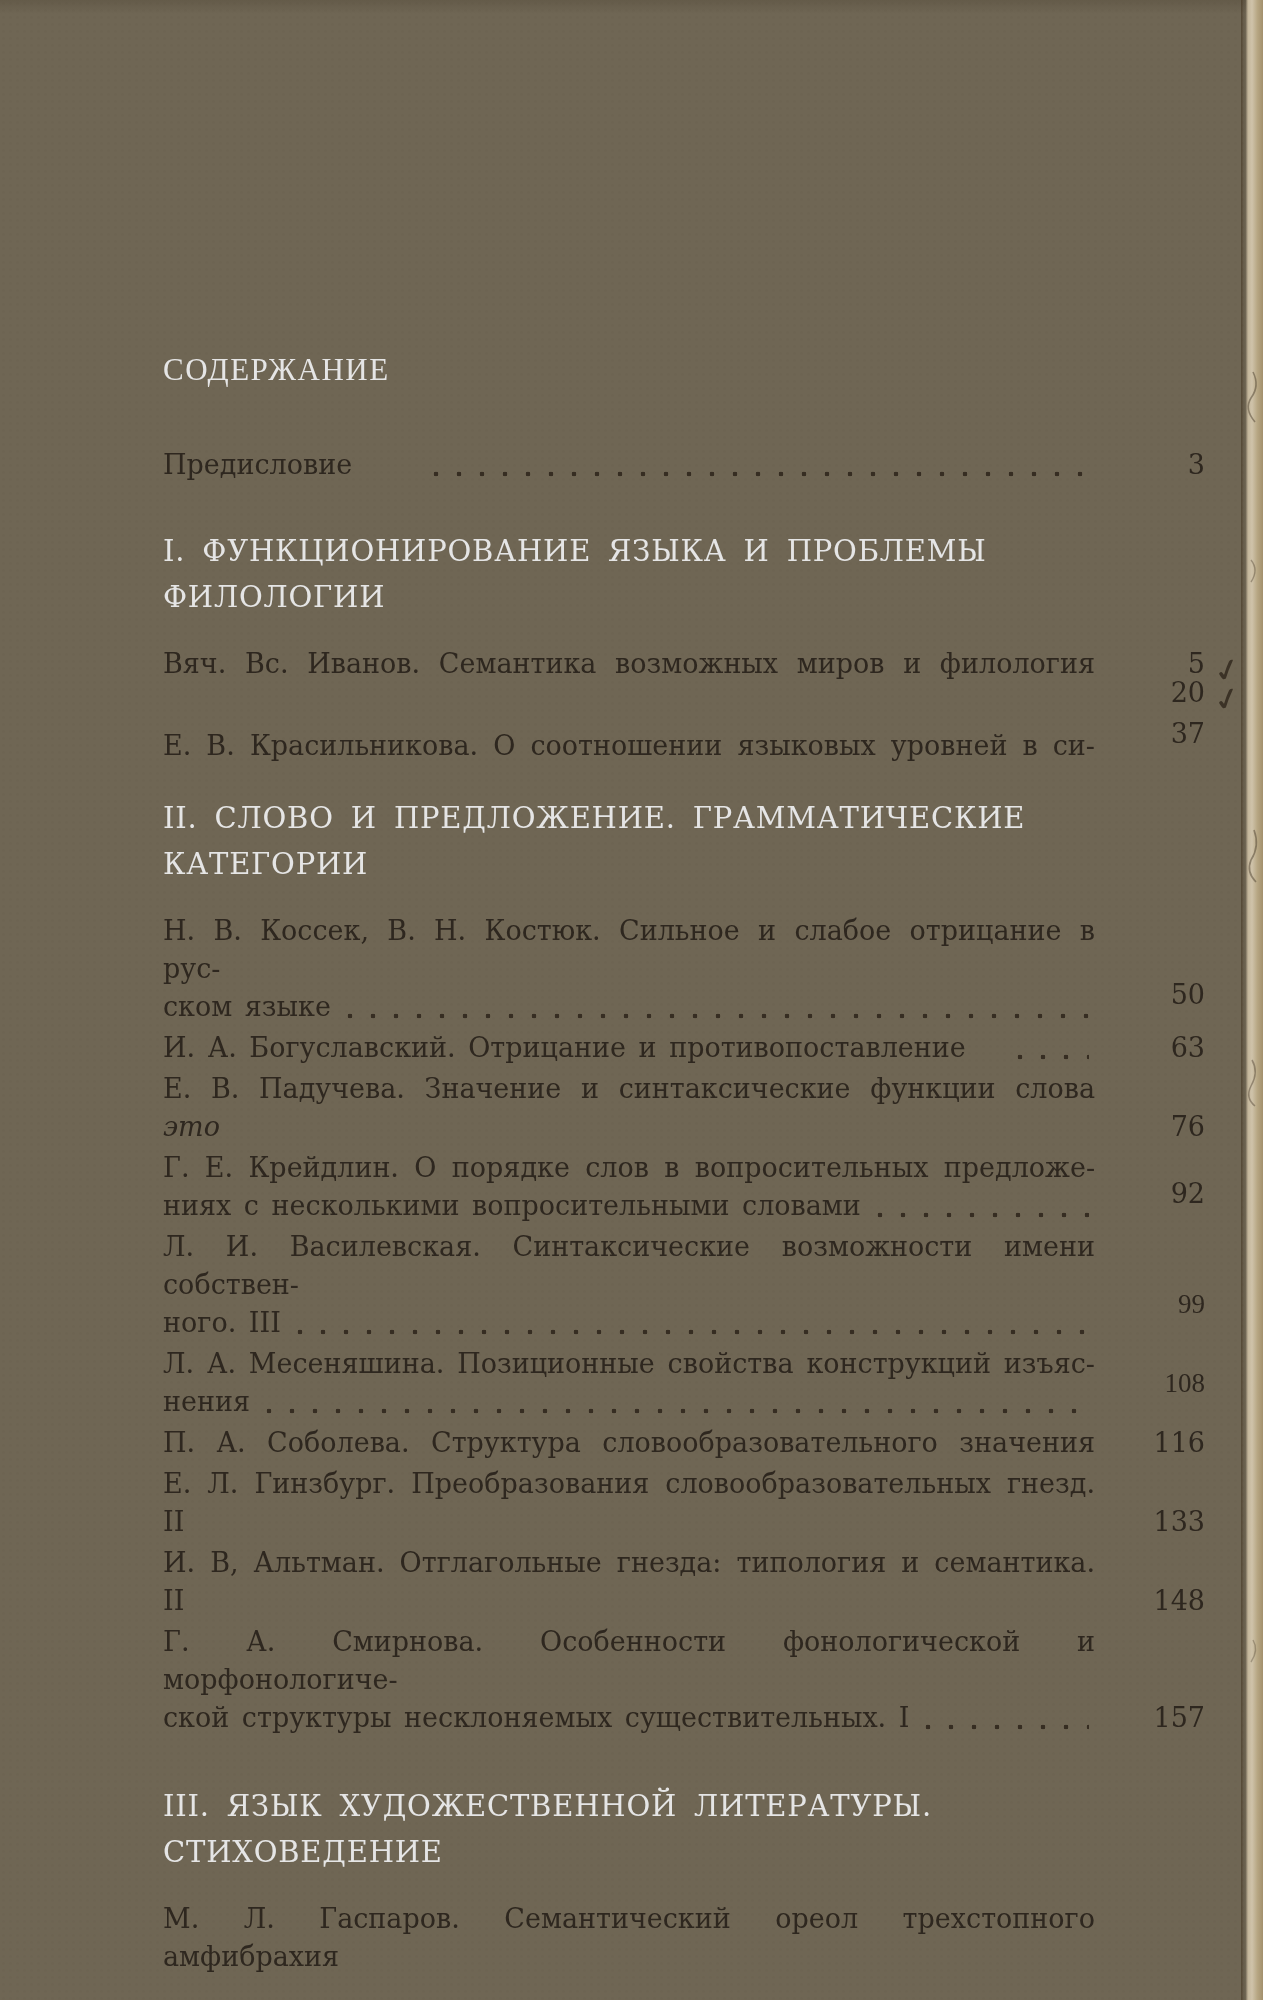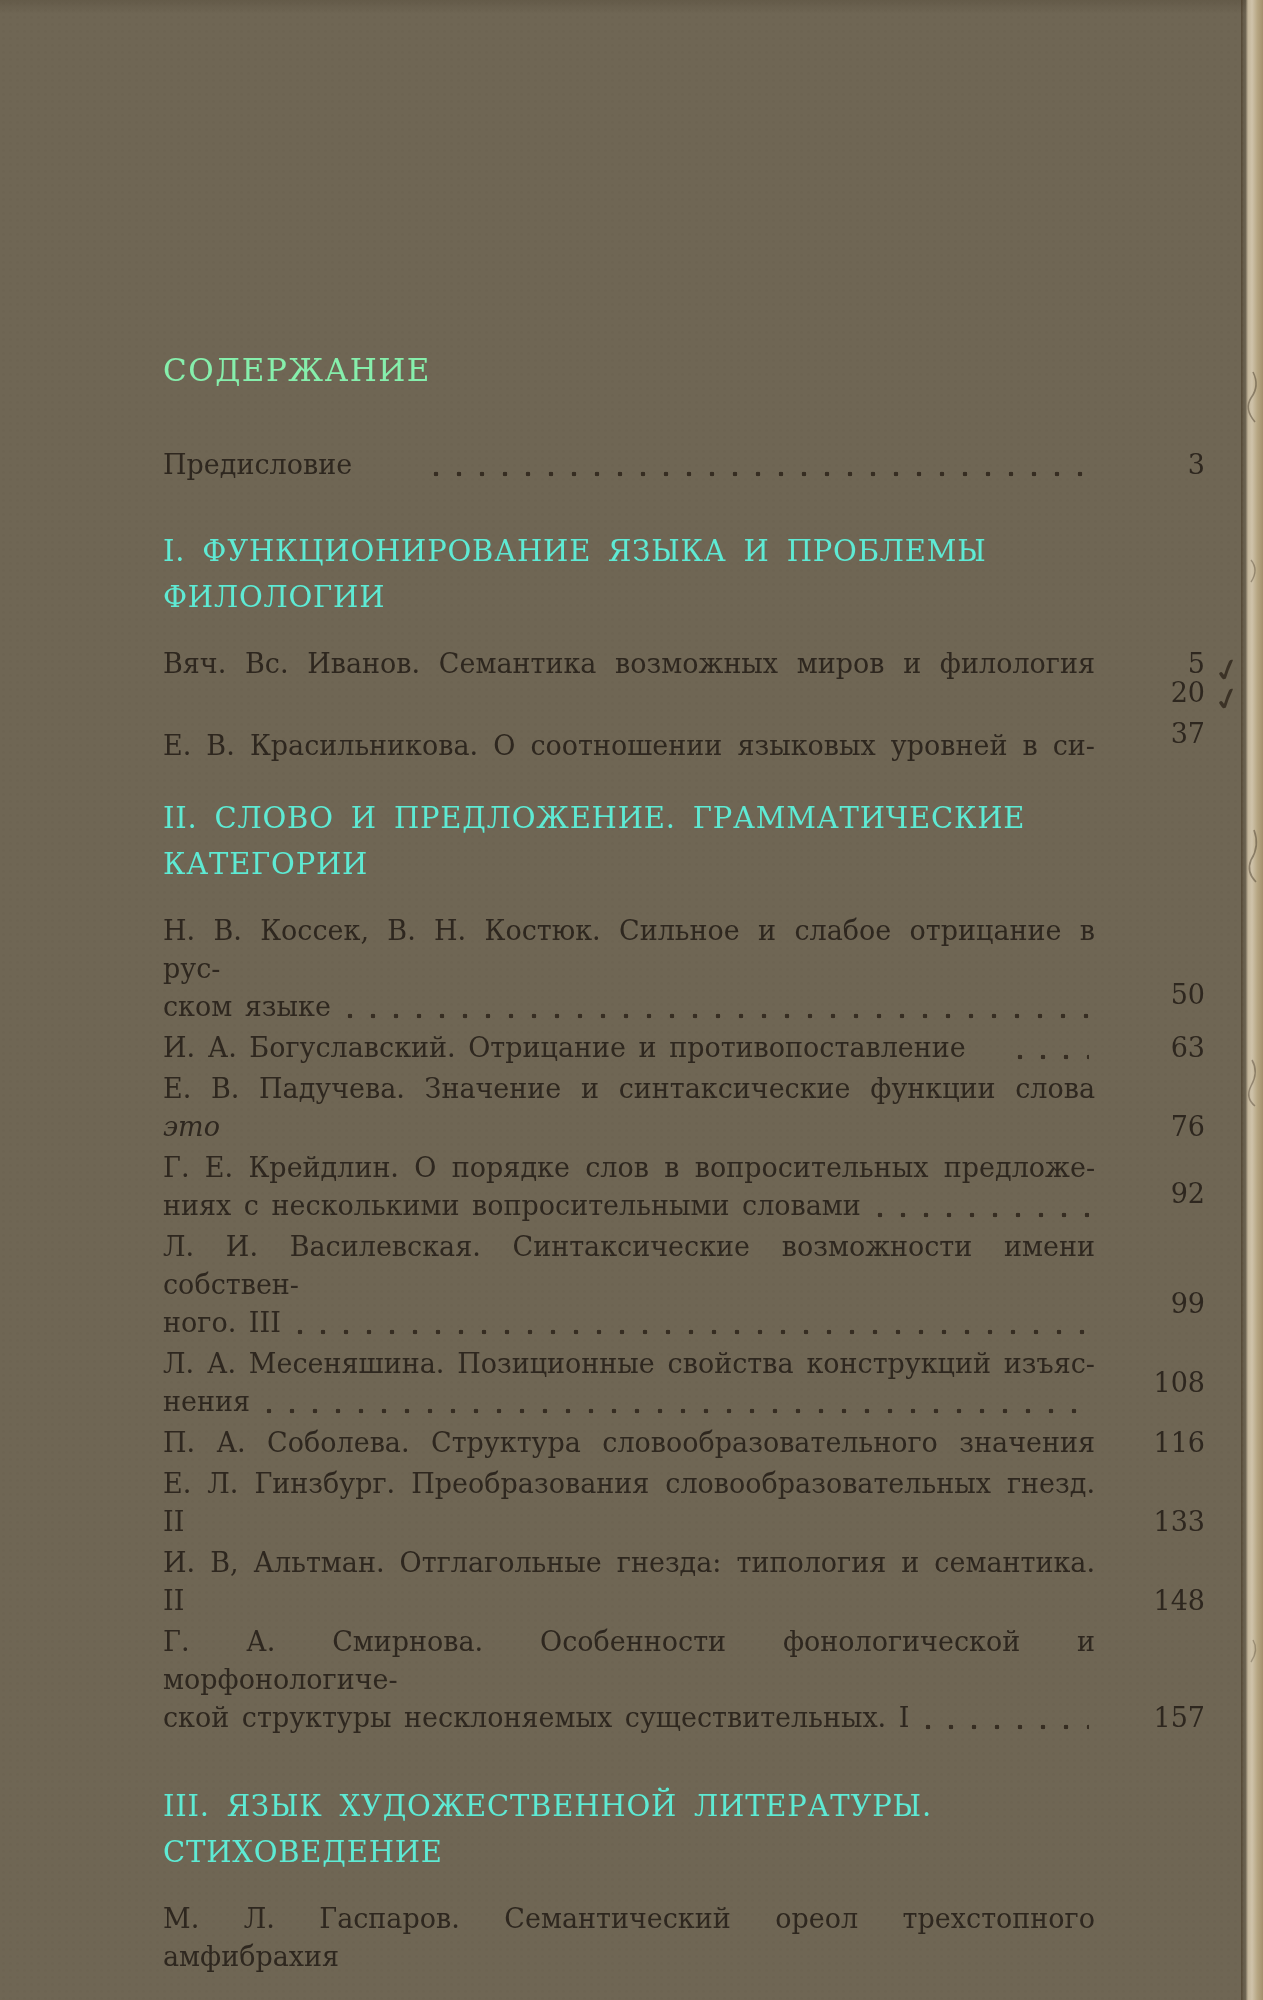--- a/index.html
+++ b/index.html
@@ -33,30 +33,30 @@
     background: linear-gradient(to right,
       rgba(60,45,25,0.28) 0%, rgba(60,45,25,0.06) 20%,
       #c4b69b 32%, #cfc3aa 50%, #b7a784 74%, #a28f6c 100%);
     box-shadow: inset 1.5px 0 0 rgba(70,55,35,0.35);
   }
   .content {
     position:absolute; left:163px; top:350px; width:1042px;
   }
   .page-title {
     font-size: 31px; letter-spacing: 1.5px; line-height: 40px;
-    color:#86efac; word-spacing: 2px;
+    color:#e5e5e5; word-spacing: 2px; font-family: Liberation Serif, serif;
   }
   .row { display:flex; align-items:flex-end; }
   .txt { flex: 0 0 932px; font-size:27px; line-height:38px; word-spacing:4px;gap:35px; }
   .num {
     flex: 1 1 auto; text-align:right; font-size:27px; line-height:38px;
     position:relative; white-space:nowrap;
   }
   .num.up  { transform: translateY(-12px); }
-  .num.up2 { transform: translateY(-19px); }
+  .num.up2 { transform: translateY(-19px); font-family: Liberation Serif, serif; }
   .check {
     position:absolute; left:100%; bottom:-6px; margin-left:8px;
     font-family:"DejaVu Sans","Liberation Sans",sans-serif;
     font-size:34px; color:#3b3226;
     display:inline-block; transform: rotate(-8deg) skewX(10deg);
   }
   .au { }
   .it-tail { font-style: italic; }
   .line { min-height:38px; }
   .fill { text-align: justify; text-align-last: justify; }
@@ -67,21 +67,21 @@
     align-self:flex-end; margin: 0 6px 7px 16px;
     background-image: radial-gradient(circle at 3px 3px, #362d22 2.1px, rgba(0,0,0,0) 2.6px);
     background-size: 23px 6px; background-repeat: repeat-x;
     background-position: left center;
   }
   .leader.gap { margin-left: 46px; }
   .preface-row { margin-top: 56px; }
   .preface-label { font-size:27px; }
   .heading {
     font-size: 29px; line-height:46px; letter-spacing:0.8px; word-spacing:7px;
-    color:#5eead4;
+    color:#e5e5e5;
   }
   .heading.h1 { margin-top: 44px; }
   .heading.h2 { margin-top: 30px; }
   .heading.h3 { margin-top: 46px; }
   .entry { margin-top: 3px; }
   .entry.first { margin-top: 25px; }
   .edge-marks { position:absolute; top:0; right:0; pointer-events:none; }
 </style>
 </head>
 <body>

